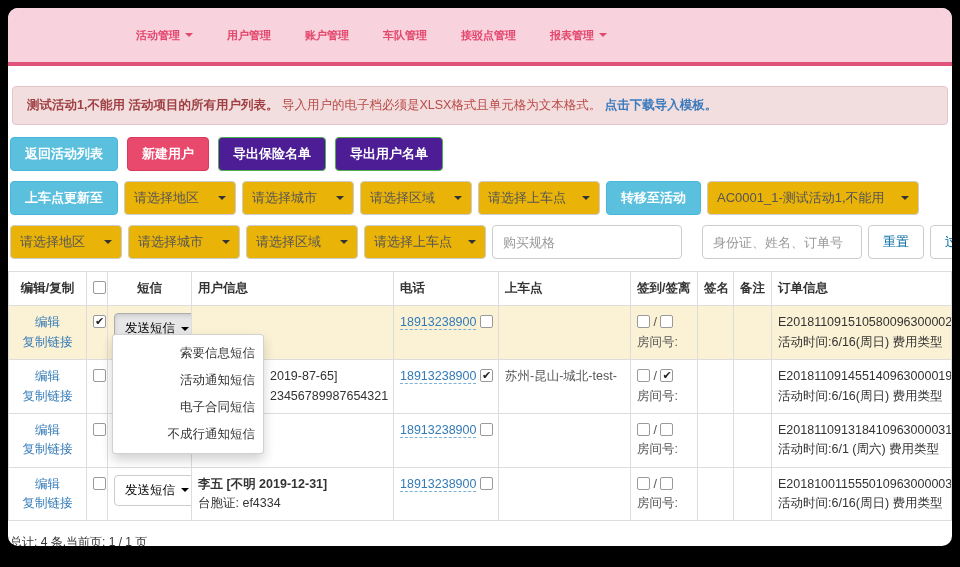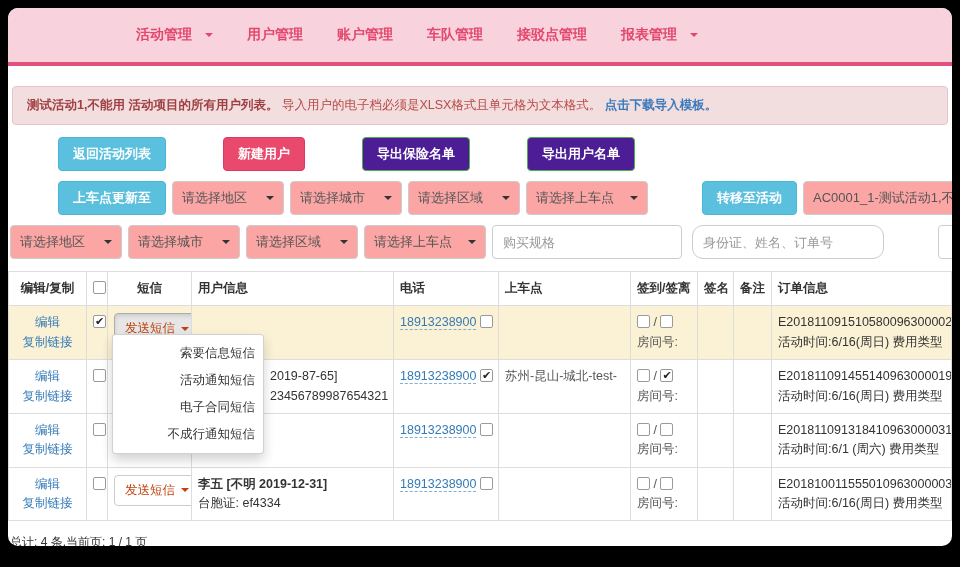--- a/index.html
+++ b/index.html
@@ -1,55 +1,55 @@
 <!DOCTYPE html>
 <html><head>
 <meta charset="utf-8">
 <style>
   * { margin:0; padding:0; box-sizing:border-box; }
   html,body { width:960px; height:567px; background:#000; font-family:"Liberation Sans","DejaVu Sans",sans-serif; }
   .frame { position:absolute; top:8px; left:8px; width:944px; height:538px; background:#fff; border-radius:10px; overflow:hidden; }
 
   
   .navbar { height:54px; background:#f8d2dc; display:flex; align-items:center; padding-left:128px; gap:34px; }
-  .nav-item { color:#e3476d; font-size:14px; font-weight:bold; text-decoration:none; display:flex; align-items:center; gap:13px; cursor:pointer; }
+  .nav-item { color:#e3476d; font-size:11px; font-weight:bold; text-decoration:none; display:flex; align-items:center; gap:5px; cursor:pointer; }
   .caret { display:inline-block; width:0; height:0; border-left:4px solid transparent; border-right:4px solid transparent; border-top:4px solid currentColor; }
   .divider { height:4px; background:#e0547c; }
 
   
   .alert { margin:20px 4px 0 4px; background:#f2dede; border:1px solid #e4c3ca; border-radius:4px; padding:10px 14px; font-size:12.5px; color:#b94a48; }
   .alert b.head { color:#a04044; }
   .alert .link { color:#3a7abd; font-weight:bold; cursor:pointer; }
 
   
   .btn-row { display:flex; gap:9px; margin:12px 4px 0 2px; }
-  .btn { border:none; border-radius:4px; padding:0 14px; height:34px; font-size:13px; font-weight:bold; color:#fff; cursor:pointer; font-family:inherit; white-space:nowrap;margin-left:48px; }
+  .btn { border:none; border-radius:4px; padding:0 14px; height:34px; font-size:13px; font-weight:bold; color:#fff; cursor:pointer; font-family:inherit; white-space:nowrap; }
   .btn-info    { background:#5bc0de; border:1px solid #46b8da; }
   .btn-danger  { background:#e8496d; border:1px solid #db3a5e; }
   .btn-success { background:#4c1d95; border:1px solid #4cae4c; }
   .btn-default { background:#fff; border:1px solid #ccc; color:#0369a1; font-weight:normal; }
 
   .filter-row { display:flex; gap:6px; margin:10px 4px 0 2px; align-items:center; }
-  .select { height:34px; background:#fca5a5; border:1px solid #ccc; border-radius:4px; display:flex; align-items:center; justify-content:space-between; padding:0 9px; font-size:13px; color:#555; cursor:pointer; flex:none; }
+  .select { height:34px; background:#eab308; border:1px solid #ccc; border-radius:4px; display:flex; align-items:center; justify-content:space-between; padding:0 9px; font-size:13px; color:#555; cursor:pointer; flex:none; }
   .select .caret { color:#333; }
   .tinput { height:34px; border:1px solid #ccc; border-radius:4px; padding:8px 10px; font-size:13px; color:#333; font-family:inherit; flex:none; }
   .tinput::placeholder { color:#999; opacity:1; }
 
   
   table { width:100%; border-collapse:collapse; table-layout:fixed; margin-top:12px; font-size:12.5px; color:#333; }
   th, td { border:1px solid #ddd; padding:7px 6px; vertical-align:top; text-align:left; line-height:1.55; overflow:hidden; white-space:nowrap; }
   th { font-weight:bold; }
   tr.hl td { background:#fbf2d5; }
   .c { text-align:center; }
   .link-blue { color:#337ab7; cursor:pointer; }
   .phone { color:#337ab7; border-bottom:1px dashed #7db0d5; cursor:pointer; }
   .muted { color:#555; }
   .cb { display:inline-block; width:13px; height:13px; border:1px solid #9a9a9a; border-radius:2px; background:#fff; vertical-align:-2px; position:relative; cursor:pointer; }
   .cb.checked::after { content:"✔"; position:absolute; left:1px; top:-3px; font-size:11px; color:#222; }
-  .sms-btn { background:#fff; border:1px solid #ccc; border-radius:4px; padding:6px 10px; font-size:12.5px; color:#c2410c; cursor:pointer; display:inline-flex; align-items:center; gap:6px; font-family:inherit; }
+  .sms-btn { background:#fff; border:1px solid #ccc; border-radius:4px; padding:6px 10px; font-size:12.5px; color:#000000; cursor:pointer; display:inline-flex; align-items:center; gap:6px; font-family:inherit; }
   .sms-btn.active { background:#e6e6e6; border-color:#adadad; box-shadow:inset 0 2px 4px rgba(0,0,0,.12); }
   .indent { padding-left:72px; }
 
   
   .dropdown { position:absolute; left:104px; top:326px; width:152px; background:#fff; border:1px solid rgba(0,0,0,.18); border-radius:4px; box-shadow:0 6px 12px rgba(0,0,0,.18); padding:5px 0; z-index:30;text-align:right; }
   .dropdown .item { padding:5px 8px 5px 26px; font-size:12.5px; color:#333; cursor:pointer; white-space:nowrap; }
 
   .footer { margin:13px 4px 0 2px; font-size:12px; color:#333; }
 </style>
 </head>
@@ -130,21 +130,21 @@
       </div>
     <div class="select" style="width:112px">
         <span>请选择区域</span>
         <span class="caret"></span>
       </div>
     <div class="select" style="width:122px">
         <span>请选择上车点</span>
         <span class="caret"></span>
       </div>
     <input class="tinput" style="width: 190px;" placeholder="购买规格">
-    <input class="tinput" style="width: 192px; margin-left: 4px; border-radius: 11px;" placeholder="身份证、姓名、订单号">
+    <input class="tinput" style="width: 160px; margin-left: 14px;" placeholder="身份证、姓名、订单号">
     <button class="btn btn-default">重置</button>
     <button class="btn btn-default">过滤</button>
   </div>
 
   <table>
     <colgroup>
       <col style="width:78px">
         <col style="width:21px">
         <col style="width:84px">
         <col style="width:202px">

